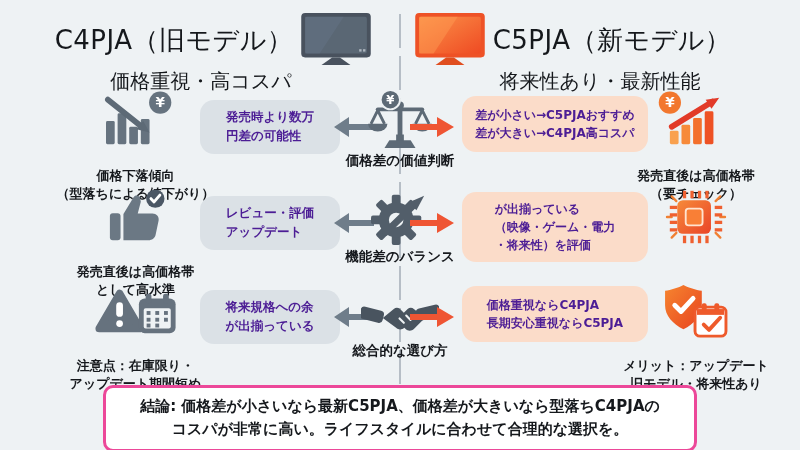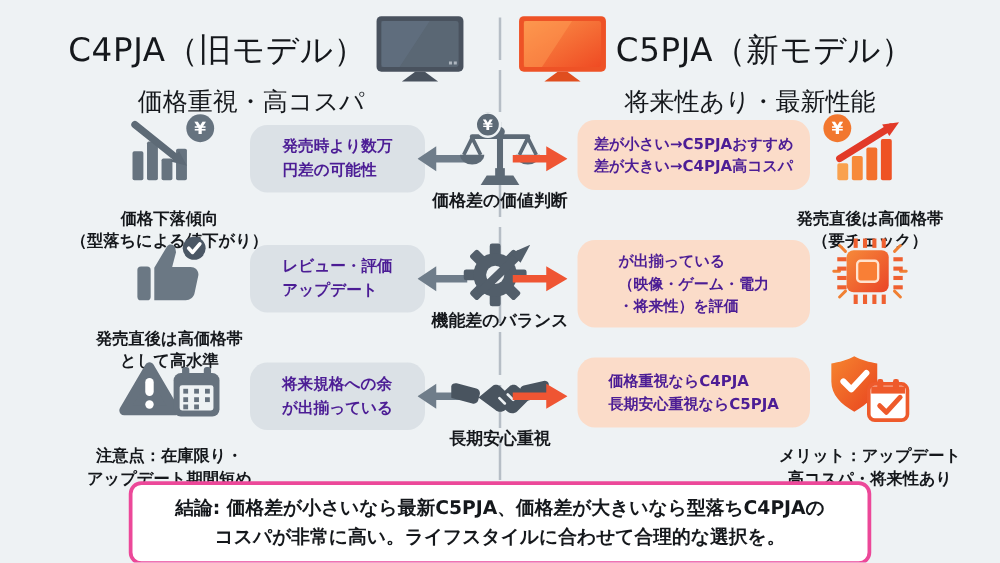--- a/index.html
+++ b/index.html
@@ -306,21 +306,21 @@
         <svg width="78" height="44" viewBox="0 0 78 46">
           <g fill="#49545f">
             <rect x="-3" y="13" width="25" height="13" rx="4" transform="rotate(15 9 19)"></rect>
             <rect x="56" y="11" width="25" height="13" rx="4" transform="rotate(-13 68 17)"></rect>
             <path d="M21 23 l11.5 -9.5 c1.9 -1.6 4.7 -1.6 6.5 0.1 l4 3.8 4 -3.8 c1.8 -1.7 4.6 -1.7 6.5 -0.1 L65 23 53.5 34.5 c-2.4 2.3 -6.2 2.3 -8.6 0 l-1.4 -1.3 c-2.4 2.3 -6.2 2.3 -8.6 0 Z"></path>
           </g>
           <path d="M38.5 23.5 l4.5 4.5 M45.5 20.5 l4.5 4.5" stroke="#eef2f4" stroke-width="2.2" stroke-linecap="round"></path>
         </svg>
       </div>
     </div>
-    <div class="center-label">長期安心重視</div>
+    <div class="center-label">総合的な選び方</div>
 
     <div class="arr arr-r">
       <svg width="44" height="22" viewBox="0 0 44 22">
           <path d="M0 8 H27 V1 L44 11 L27 21 V14 H0 Z" fill="#ef5533"></path>
         </svg>
     </div>
 
     <div class="bx bx-r">価格重視ならC4PJA
 長期安心重視ならC5PJA</div>
 
@@ -338,20 +338,20 @@
           <g transform="translate(34,22)">
             <rect x="0" y="4" width="32" height="30" rx="5" fill="#ffffff" stroke="#ee5a2b" stroke-width="3"></rect>
             <rect x="2" y="6" width="28" height="6" fill="#ee5a2b"></rect>
             <rect x="7" y="0" width="5" height="8" rx="2" fill="#ee5a2b"></rect>
             <rect x="20" y="0" width="5" height="8" rx="2" fill="#ee5a2b"></rect>
             <path d="M9 22 l5.5 5.5 L26 15" stroke="#ee5a2b" stroke-width="4" fill="none" stroke-linecap="round" stroke-linejoin="round"></path>
           </g>
         </svg>
       </div>
       <div class="cap">メリット：アップデート
-高コスパ・将来性あり</div>
+旧モデル・将来性あり</div>
     </div>
   </div>
 
   <div class="conclusion">結論: 価格差が小さいなら最新C5PJA、価格差が大きいなら型落ちC4PJAの
 コスパが非常に高い。ライフスタイルに合わせて合理的な選択を。</div>
 
 </div>
 
 </body></html>

